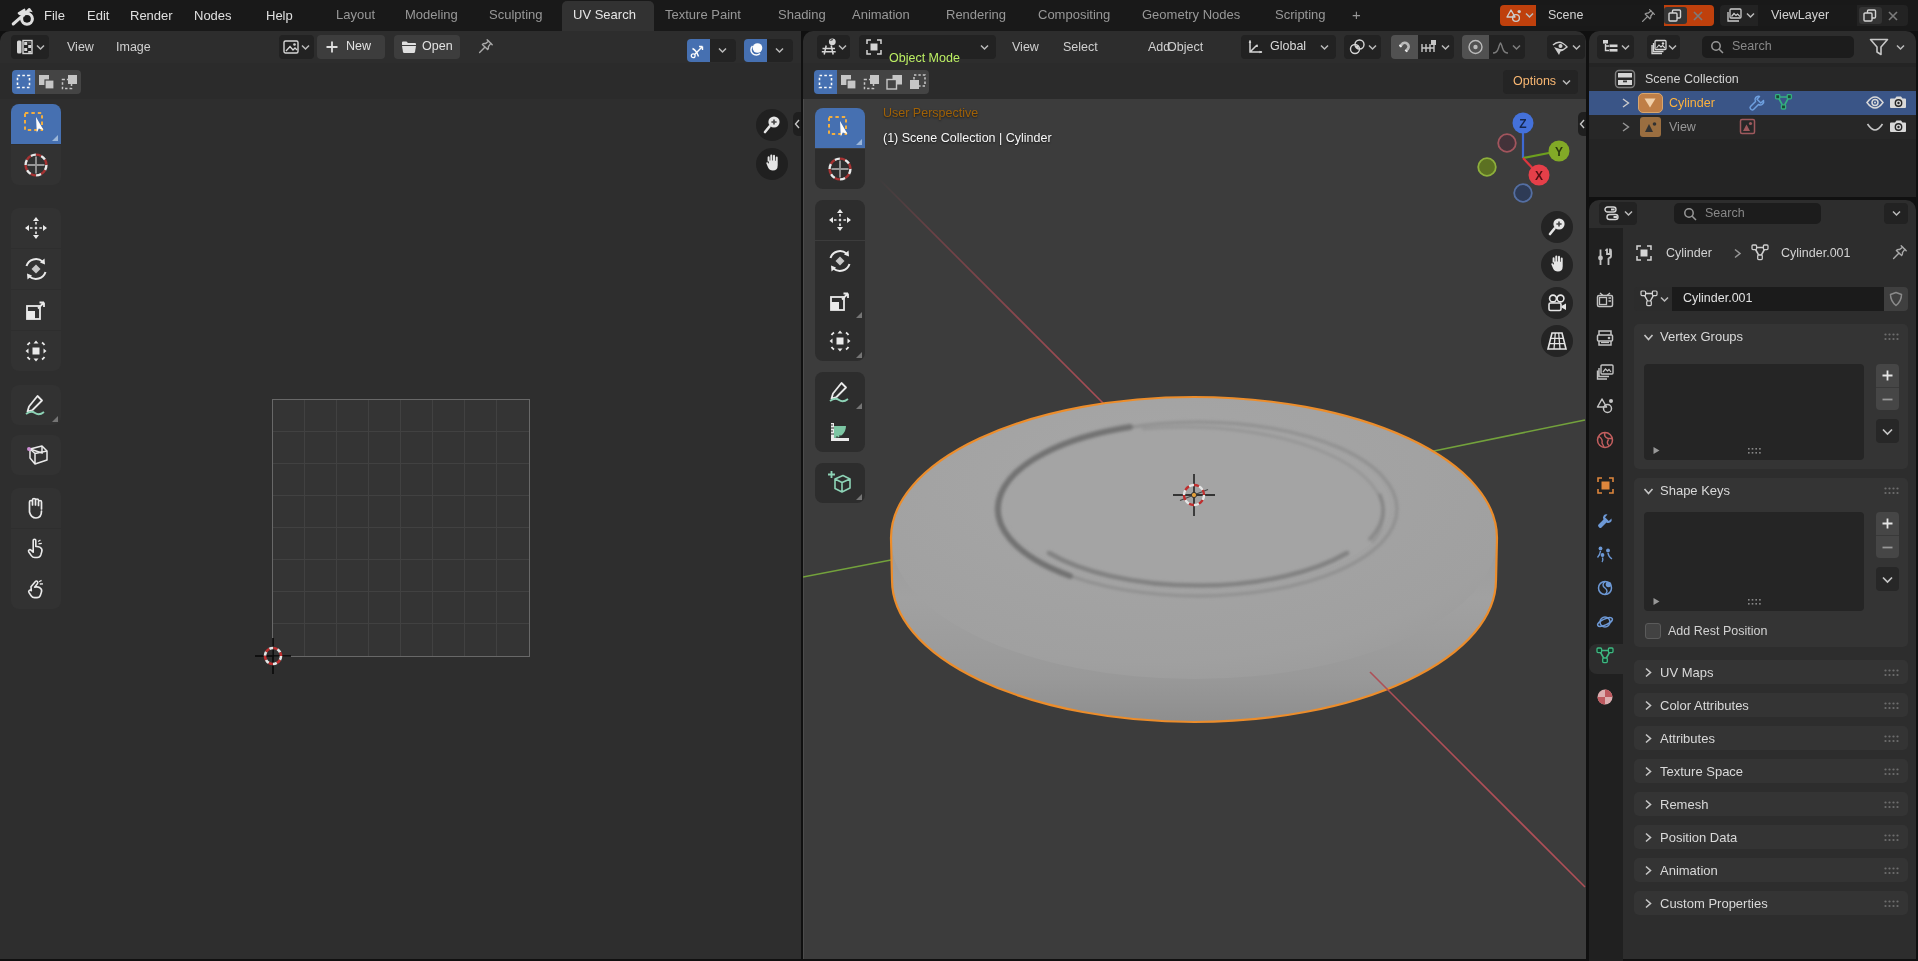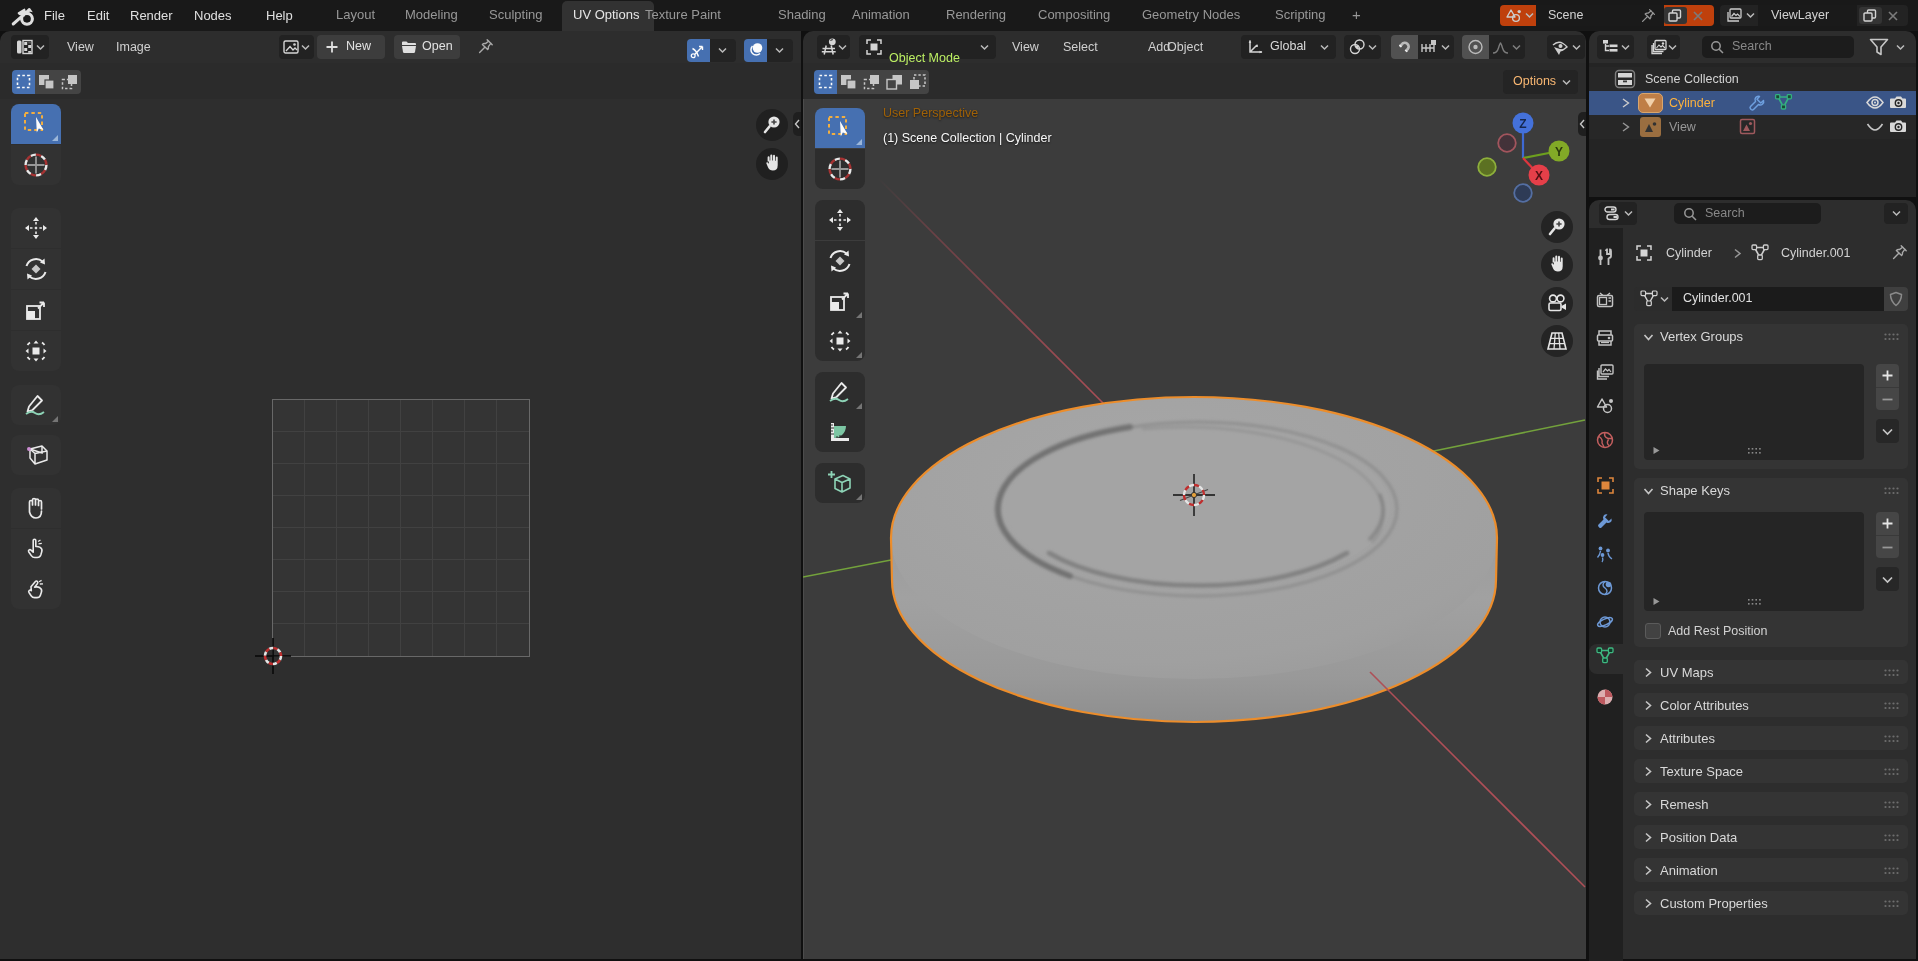--- a/index.html
+++ b/index.html
@@ -36,22 +36,22 @@
   </svg>
   <div class="menu" style="left:44px">File</div>
   <div class="menu" style="left:87px">Edit</div>
   <div class="menu" style="left:130px">Render</div>
   <div class="menu" style="left:194px">Nodes</div>
   <div class="menu" style="left:266px">Help</div>
   <div class="r" style="left:562px;top:1px;width:92px;height:30px;background:#333333;border-radius:5px 5px 0 0;"></div>
   <div class="wstab" style="left:336px">Layout</div>
   <div class="wstab" style="left:405px">Modeling</div>
   <div class="wstab" style="left:489px">Sculpting</div>
-  <div class="wstab" style="left:573px;color:#e9e9e9;">UV Options</div>
-  <div class="wstab" style="left:645px">Texture Paint</div>
+  <div class="wstab" style="left:573px;color:#e9e9e9;">UV Search</div>
+  <div class="wstab" style="left:665px">Texture Paint</div>
   <div class="wstab" style="left:778px">Shading</div>
   <div class="wstab" style="left:852px">Animation</div>
   <div class="wstab" style="left:946px">Rendering</div>
   <div class="wstab" style="left:1038px">Compositing</div>
   <div class="wstab" style="left:1142px">Geometry Nodes</div>
   <div class="wstab" style="left:1275px">Scripting</div>
   <div class="wstab" style="left:1352px;font-size:15px;">+</div>
 
   <div class="r" style="left:1500px;top:5px;width:214px;height:21px;background:#c2410c;border-radius:4px;">
     <div class="r" style="left:36px;top:0;width:128px;height:21px;background:#1b1b1b;"></div>

